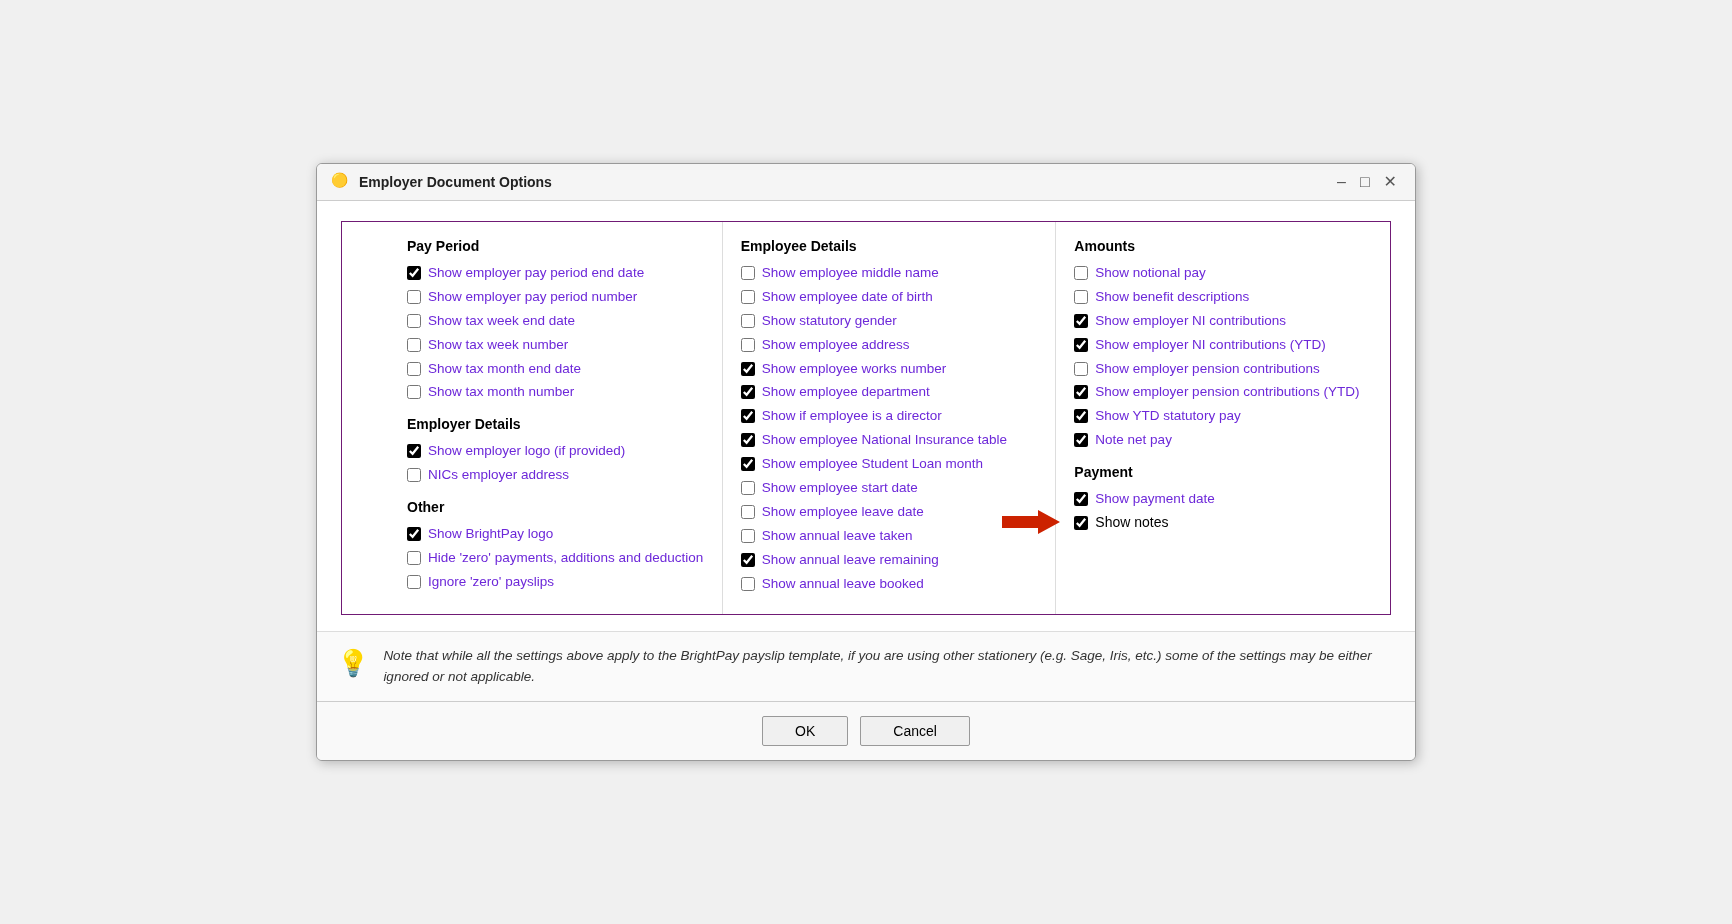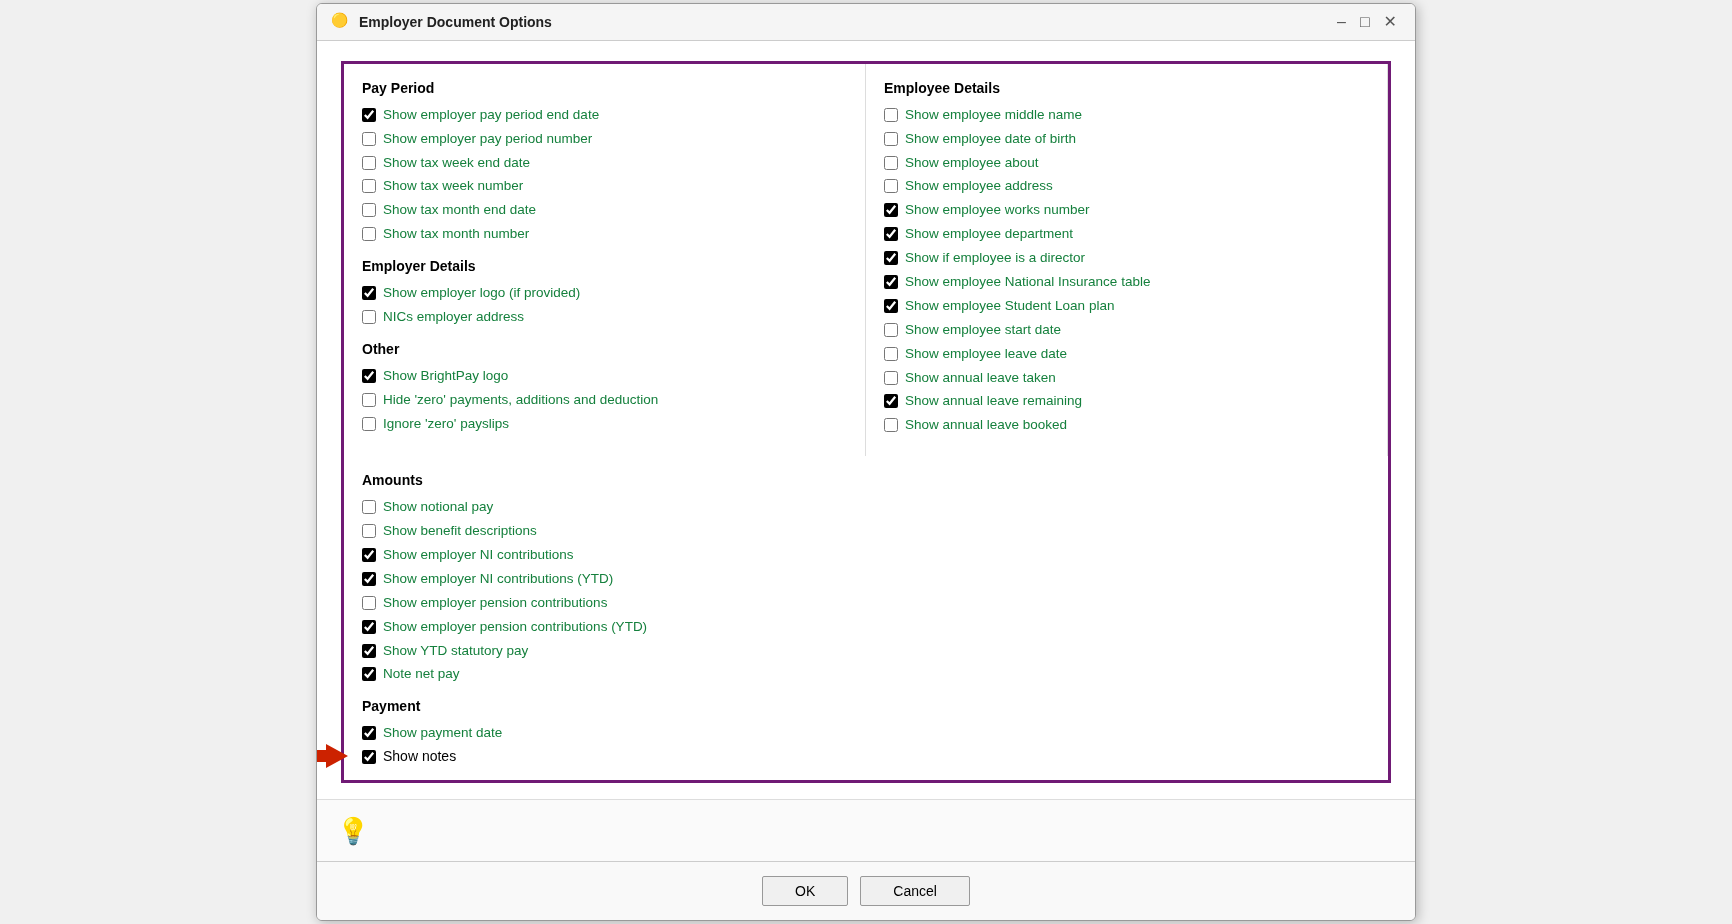--- a/index.html
+++ b/index.html
@@ -49,23 +49,24 @@
       cursor: pointer;
       color: #555;
       padding: 0 4px;
       line-height: 1;
     }
     .content {
       padding: 20px 24px 16px 24px;
     }
     .columns {
       display: grid;
-      grid-template-columns: 1fr 1fr;
+      grid-template-columns: 1fr 1fr 1fr;
       gap: 0;
-      border: 3px solid #701a75;
+      border: 1px solid #701a75;
+      padding-left: 47px;
     }
     .column {
       padding: 16px 18px;
       border-right: 1px solid #ddd;
     }
     .column:last-child {
       border-right: none;
     }
     .section-title {
       font-weight: 700;
@@ -86,21 +87,21 @@
     }
     .checkbox-row input[type="checkbox"] {
       margin-top: 2px;
       width: 14px;
       height: 14px;
       flex-shrink: 0;
       cursor: pointer;
       accent-color: #000;
     }
     .checkbox-row label {
-      color: #15803d;
+      color: #6d28d9;
       font-size: 13.5px;
       cursor: pointer;
       line-height: 1.4;
     }
     .footer-note {
       background: #fafafa;
       border-top: 1px solid #ddd;
       padding: 14px 20px;
       display: flex;
       align-items: flex-start;
@@ -218,21 +219,21 @@
         <div class="checkbox-row">
           <input type="checkbox" id="emp1" style="">
           <label for="emp1">Show employee middle name</label>
         </div>
         <div class="checkbox-row">
           <input type="checkbox" id="emp2" style="">
           <label for="emp2">Show employee date of birth</label>
         </div>
         <div class="checkbox-row">
           <input type="checkbox" id="emp3" style="">
-          <label for="emp3">Show employee about</label>
+          <label for="emp3">Show statutory gender</label>
         </div>
         <div class="checkbox-row">
           <input type="checkbox" id="emp4" style="">
           <label for="emp4">Show employee address</label>
         </div>
         <div class="checkbox-row">
           <input type="checkbox" id="emp5" checked="" style="">
           <label for="emp5">Show employee works number</label>
         </div>
         <div class="checkbox-row">
@@ -242,21 +243,21 @@
         <div class="checkbox-row">
           <input type="checkbox" id="emp7" checked="" style="">
           <label for="emp7">Show if employee is a director</label>
         </div>
         <div class="checkbox-row">
           <input type="checkbox" id="emp8" checked="" style="">
           <label for="emp8">Show employee National Insurance table</label>
         </div>
         <div class="checkbox-row">
           <input type="checkbox" id="emp9" checked="" style="">
-          <label for="emp9">Show employee Student Loan plan</label>
+          <label for="emp9">Show employee Student Loan month</label>
         </div>
         <div class="checkbox-row">
           <input type="checkbox" id="emp10" style="">
           <label for="emp10">Show employee start date</label>
         </div>
         <div class="checkbox-row">
           <input type="checkbox" id="emp11" style="">
           <label for="emp11">Show employee leave date</label>
         </div>
         <div class="checkbox-row">
@@ -323,19 +324,20 @@
           <label for="pay2">Show notes</label>
         </div>
 
       </div>
 
     </div>
   </div>
 
   <div class="footer-note">
     <span class="bulb-icon">💡</span>
+    <p>Note that while all the settings above apply to the BrightPay payslip template, if you are using other stationery (e.g. Sage, Iris, etc.) some of the settings may be either ignored or not applicable.</p>
   </div>
 
   <div class="footer-buttons">
     <button class="btn btn-ok">OK</button>
     <button class="btn">Cancel</button>
   </div>
 </div>
 
 </body></html>

